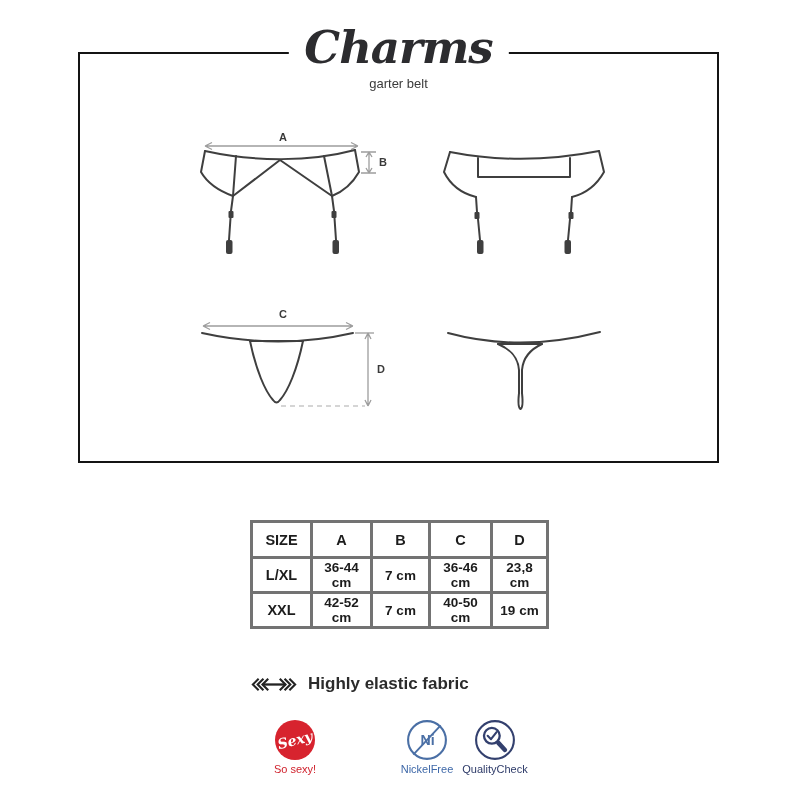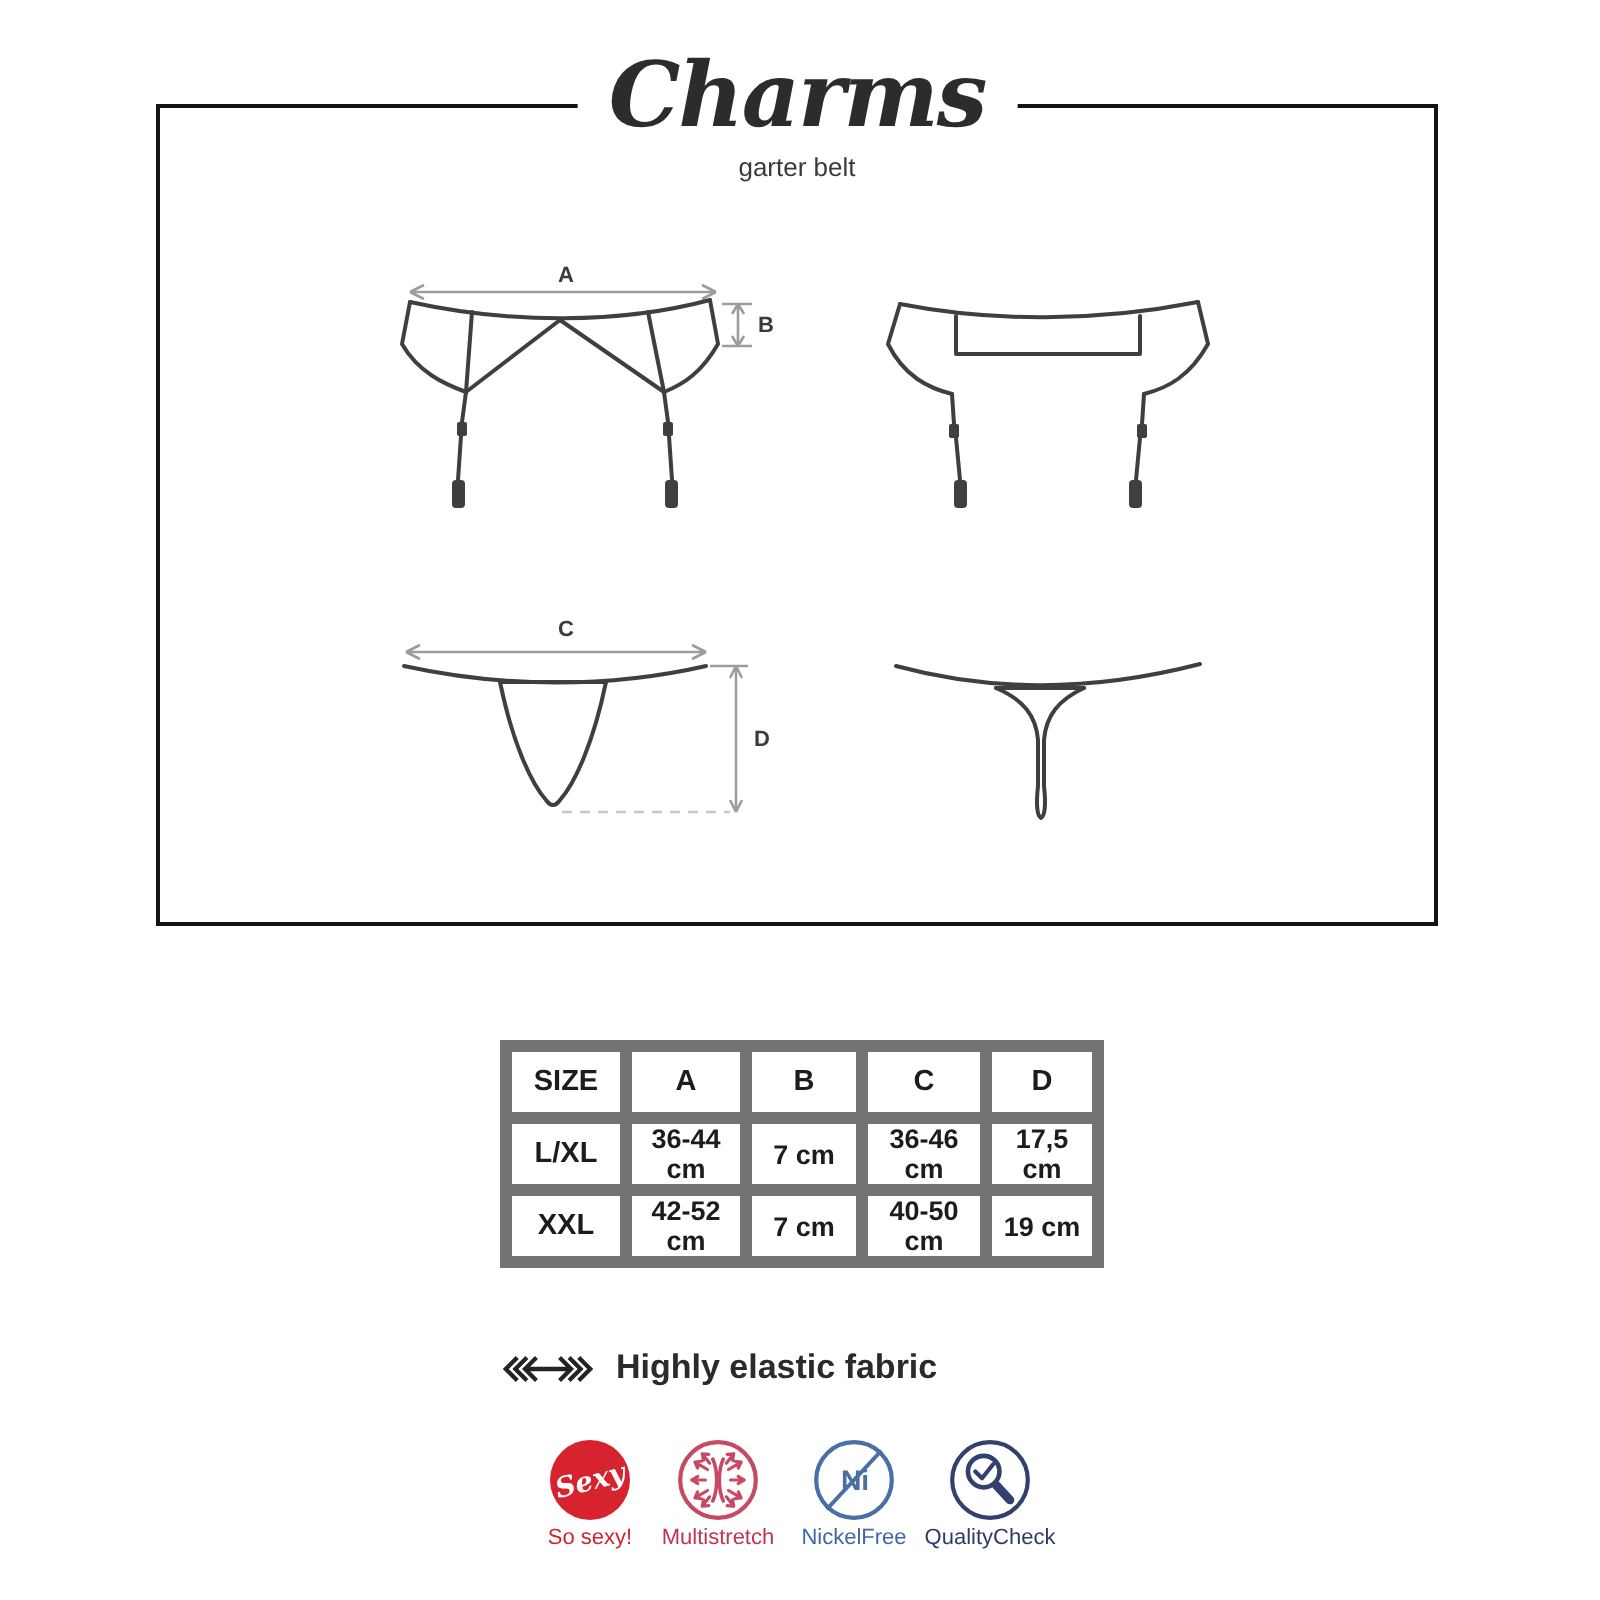--- a/index.html
+++ b/index.html
@@ -19,21 +19,21 @@
   .sk-thong-back   { left:358px; top:246px; }
 
   .garment { stroke:#3f3f3f; stroke-width:2; fill:none; stroke-linecap:round; stroke-linejoin:round; }
   .clasp { fill:#3f3f3f; stroke:none; }
   .dim { stroke:#9d9d9d; stroke-width:1.3; fill:none; }
   .dim-label { font-family:"Liberation Sans", sans-serif; font-size:11px; font-weight:600; fill:#3a3a3a; }
   .dashed { stroke:#c8c8c8; stroke-width:1.3; stroke-dasharray:5 4; fill:none; }
 
   
   .size-table { position:absolute; left:250px; top:520px; border-collapse:collapse; table-layout:fixed; }
-  .size-table th, .size-table td { border:6px solid #737373; text-align:center; vertical-align:middle; height:35px; padding:0 2px; color:#1c1c1c; }
+  .size-table th, .size-table td { border:3px solid #737373; text-align:center; vertical-align:middle; height:35px; padding:0 2px; color:#1c1c1c; }
   .size-table thead th { height:36px; font-size:14.5px; font-weight:bold; }
   .size-table tbody th { font-size:14.5px; font-weight:bold; }
   .size-table td { font-size:13.5px; font-weight:600; }
   .col-size { width:60px; } .col-a { width:60px; } .col-b { width:58px; } .col-c { width:62px; } .col-d { width:56px; }
 
   
   .fabric-note { position:absolute; left:250px; top:674px; display:flex; align-items:center; gap:10px; }
   .fabric-note .elastic { stroke:#232323; fill:none; }
   .fabric-label { font-size:17px; font-weight:700; color:#2b2b2b;text-align:right; }
 
@@ -131,21 +131,21 @@
         <th>C</th>
         <th>D</th>
       </tr>
     </thead>
     <tbody>
       <tr>
         <th>L/XL</th>
         <td>36-44 cm</td>
         <td>7 cm</td>
         <td>36-46 cm</td>
-        <td>17,5 cm</td>
+        <td>23,8 cm</td>
       </tr>
       <tr>
         <th>XXL</th>
         <td>42-52 cm</td>
         <td>7 cm</td>
         <td>40-50 cm</td>
         <td>19 cm</td>
       </tr>
     </tbody>
   </table>
@@ -160,39 +160,20 @@
   </div>
 
   <div class="badge b-sexy">
     <svg width="42" height="42" viewBox="0 0 42 42">
       <circle cx="21" cy="21" r="20" fill="#d7232e"></circle>
       <text class="sexy-script" x="21" y="26" text-anchor="middle" font-size="14" fill="#ffffff" transform="rotate(-14 21 21)">Sexy</text>
     </svg>
     <div class="badge-label">So sexy!</div>
   </div>
 
-  <div class="badge b-multi">
-    <svg width="42" height="42" viewBox="0 0 40 40">
-      <circle cx="20" cy="20" r="18" fill="none" stroke="#c64a62" stroke-width="2"></circle>
-      <path d="M17.5,10 C20,15.5 20,24.5 17.5,30 M22.5,10 C20,15.5 20,24.5 22.5,30" fill="none" stroke="#c64a62" stroke-width="1.7" stroke-linecap="round"></path>
-      <g stroke="#c64a62" stroke-width="1.5" stroke-linecap="round" fill="none">
-        <path d="M16,12 L12.5,7.5 M12.5,7.5 l3.1,0.3 M12.5,7.5 l0.6,3.1"></path>
-        <path d="M15,15 L9,11.5 M9,11.5 l3.1,-0.4 M9,11.5 l1.3,2.8"></path>
-        <path d="M14,20 L7.5,20 M7.5,20 l2.9,-1.7 M7.5,20 l2.9,1.7"></path>
-        <path d="M15,25 L9,28.5 M9,28.5 l3.1,0.4 M9,28.5 l1.3,-2.8"></path>
-        <path d="M16,28 L12.5,32.5 M12.5,32.5 l3.1,-0.3 M12.5,32.5 l0.6,-3.1"></path>
-        <path d="M24,12 L27.5,7.5 M27.5,7.5 l-3.1,0.3 M27.5,7.5 l-0.6,3.1"></path>
-        <path d="M25,15 L31,11.5 M31,11.5 l-3.1,-0.4 M31,11.5 l-1.3,2.8"></path>
-        <path d="M26,20 L32.5,20 M32.5,20 l-2.9,-1.7 M32.5,20 l-2.9,1.7"></path>
-        <path d="M25,25 L31,28.5 M31,28.5 l-3.1,0.4 M31,28.5 l-1.3,-2.8"></path>
-        <path d="M24,28 L27.5,32.5 M27.5,32.5 l-3.1,-0.3 M27.5,32.5 l-0.6,-3.1"></path>
-      </g>
-    </svg>
-    <div class="badge-label">Multistretch</div>
-  </div>
 
   <div class="badge b-nickel">
     <svg width="42" height="42" viewBox="0 0 40 40">
       <circle cx="20" cy="20" r="18" fill="none" stroke="#4a6fa5" stroke-width="2"></circle>
       <text x="20.5" y="25" text-anchor="middle" font-family="Liberation Sans, sans-serif" font-size="13.5" font-weight="600" fill="#4a6fa5">Ni</text>
       <line x1="7" y1="34" x2="33" y2="6" stroke="#4a6fa5" stroke-width="1.8"></line>
     </svg>
     <div class="badge-label">NickelFree</div>
   </div>
 

